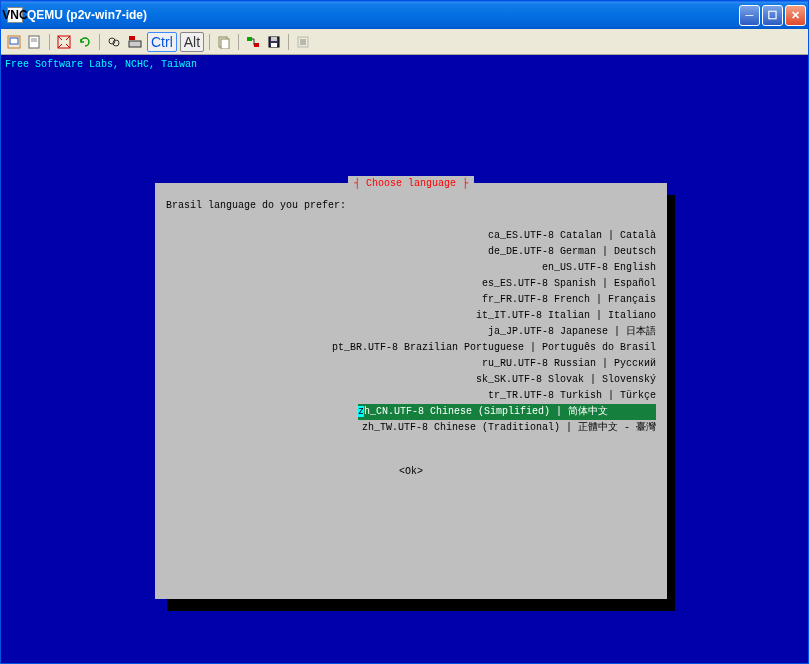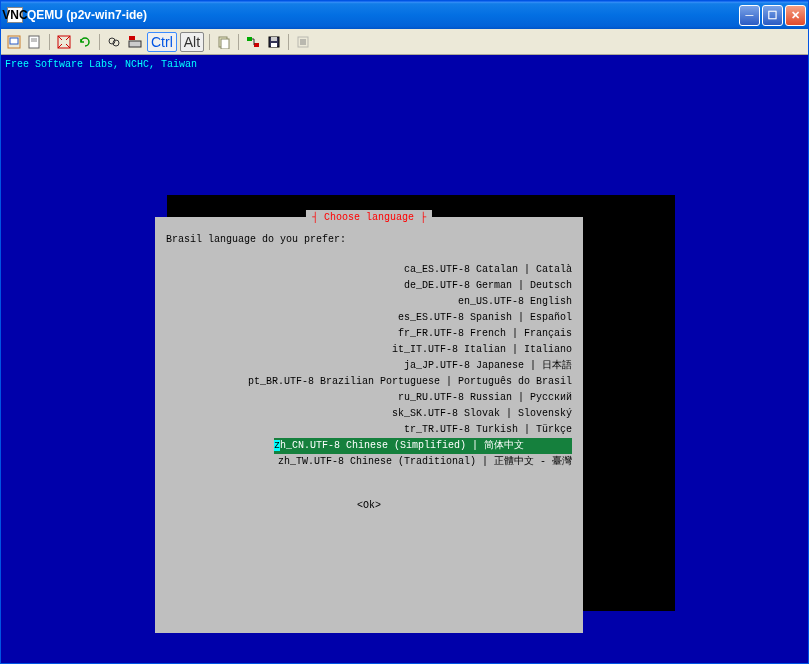--- a/index.html
+++ b/index.html
@@ -108,24 +108,23 @@
 }
 .dialog-shadow {
   position: absolute;
   left: 166px; top: 140px;
   width: 508px; height: 416px;
   background: #000;
 }
 .dialog {
   position: absolute;
   left: 154px; top: 128px;
-  width: 428px; height: 416px;
+  width: 512px; height: 416px;
   background: #bfbfbf;
   border: 1px solid #bfbfbf;
-  margin-top: 34px;
 }
 .dialog-title {
   position: absolute;
   top: -8px;
   left: 50%;
   transform: translateX(-50%);
   background: #bfbfbf;
   padding: 0 6px;
   color: #ff0000;
   white-space: pre;

